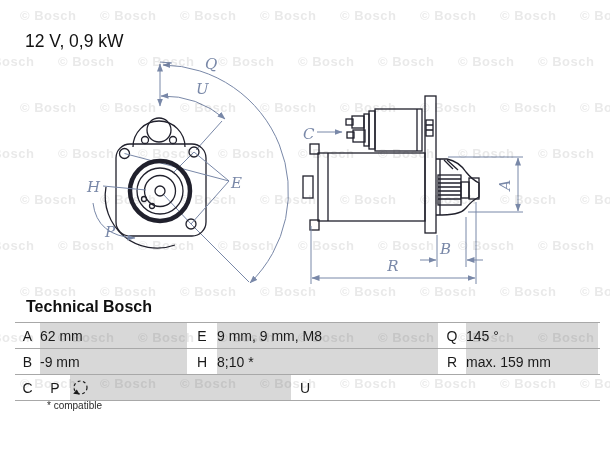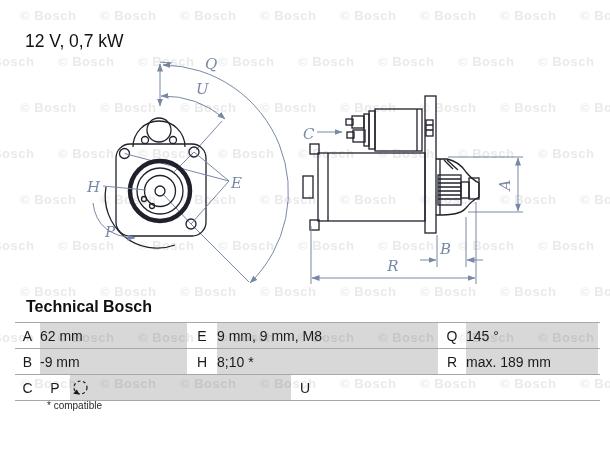--- a/index.html
+++ b/index.html
@@ -100,21 +100,21 @@
       <span class="wm" style="left: 20px; top: 376px;">© Bosch</span>
       <span class="wm" style="left: 100px; top: 376px;">© Bosch</span>
       <span class="wm" style="left: 180px; top: 376px;">© Bosch</span>
       <span class="wm" style="left: 260px; top: 376px;">© Bosch</span>
       <span class="wm" style="left: 340px; top: 376px;">© Bosch</span>
       <span class="wm" style="left: 420px; top: 376px;">© Bosch</span>
       <span class="wm" style="left: 500px; top: 376px;">© Bosch</span>
       <span class="wm" style="left: 580px; top: 376px;">© Bosch</span>
     </div>
 
-  <div class="title">12 V, 0,7 kW</div>
+  <div class="title">12 V, 0,9 kW</div>
 
   <svg class="drawing" width="610" height="450" viewBox="0 0 610 450">
     <defs>
       <marker id="ah" viewBox="0 0 8 6" refX="7.5" refY="3" markerWidth="8" markerHeight="6" orient="auto-start-reverse">
         <path d="M0,0 L8,3 L0,6 Z" fill="#7988a8"></path>
       </marker>
     </defs>
 
     <g>
 
@@ -250,21 +250,21 @@
       <div class="tcell val v2">9 mm, 9 mm, M8</div>
       <div class="tcell key k3">Q</div>
       <div class="tcell val v3">145 °</div>
     </div>
     <div class="trow">
       <div class="tcell key k1">B</div>
       <div class="tcell val v1">-9 mm</div>
       <div class="tcell key k2">H</div>
       <div class="tcell val v2">8;10 *</div>
       <div class="tcell key k3">R</div>
-      <div class="tcell val v3">max. 189 mm</div>
+      <div class="tcell val v3">max. 159 mm</div>
     </div>
     <div class="trow">
       <div class="tcell key k1">C</div>
       <div class="tcell key k2">P</div>
       <div class="tcell val v2">
         <svg width="20" height="20" viewBox="0 0 20 20">
           <circle cx="10.5" cy="9.5" r="6.5" fill="none" stroke="#1a1a1a" stroke-width="1.2" stroke-dasharray="2.8 2.6"></circle>
           <path d="M3.2,15.8 L9.6,16.6 L6.8,11.6 Z" fill="#1a1a1a" stroke="none"></path>
         </svg>
       </div>

